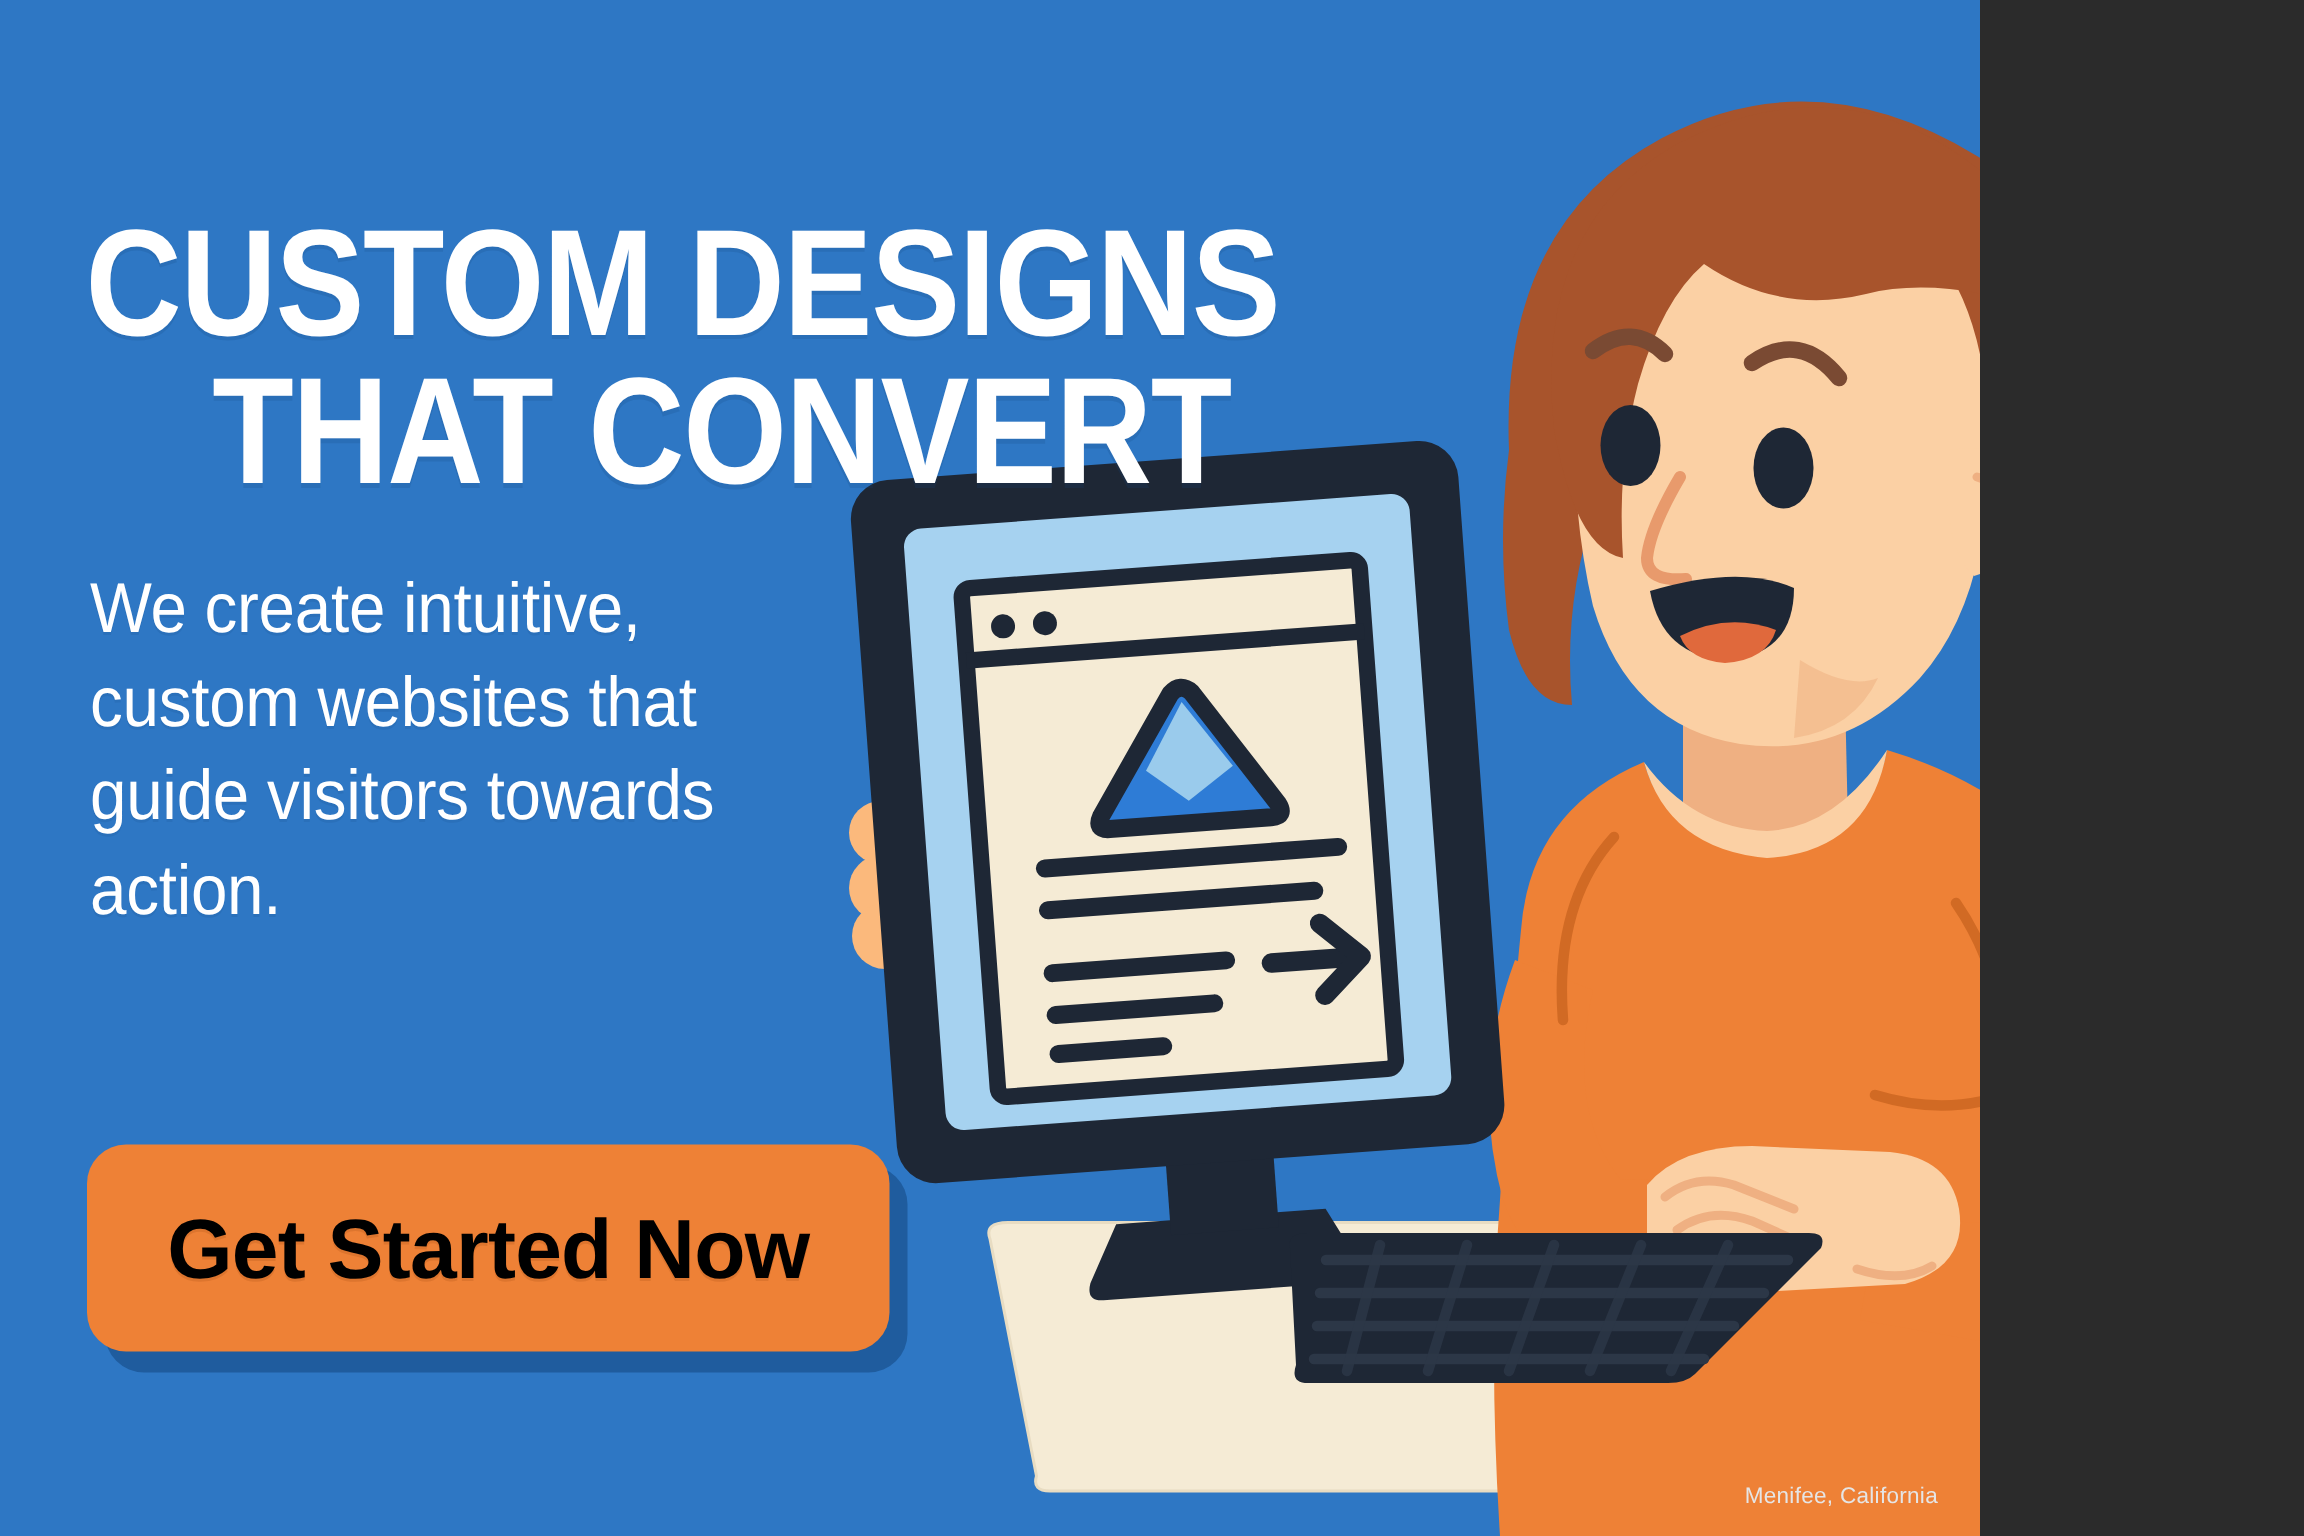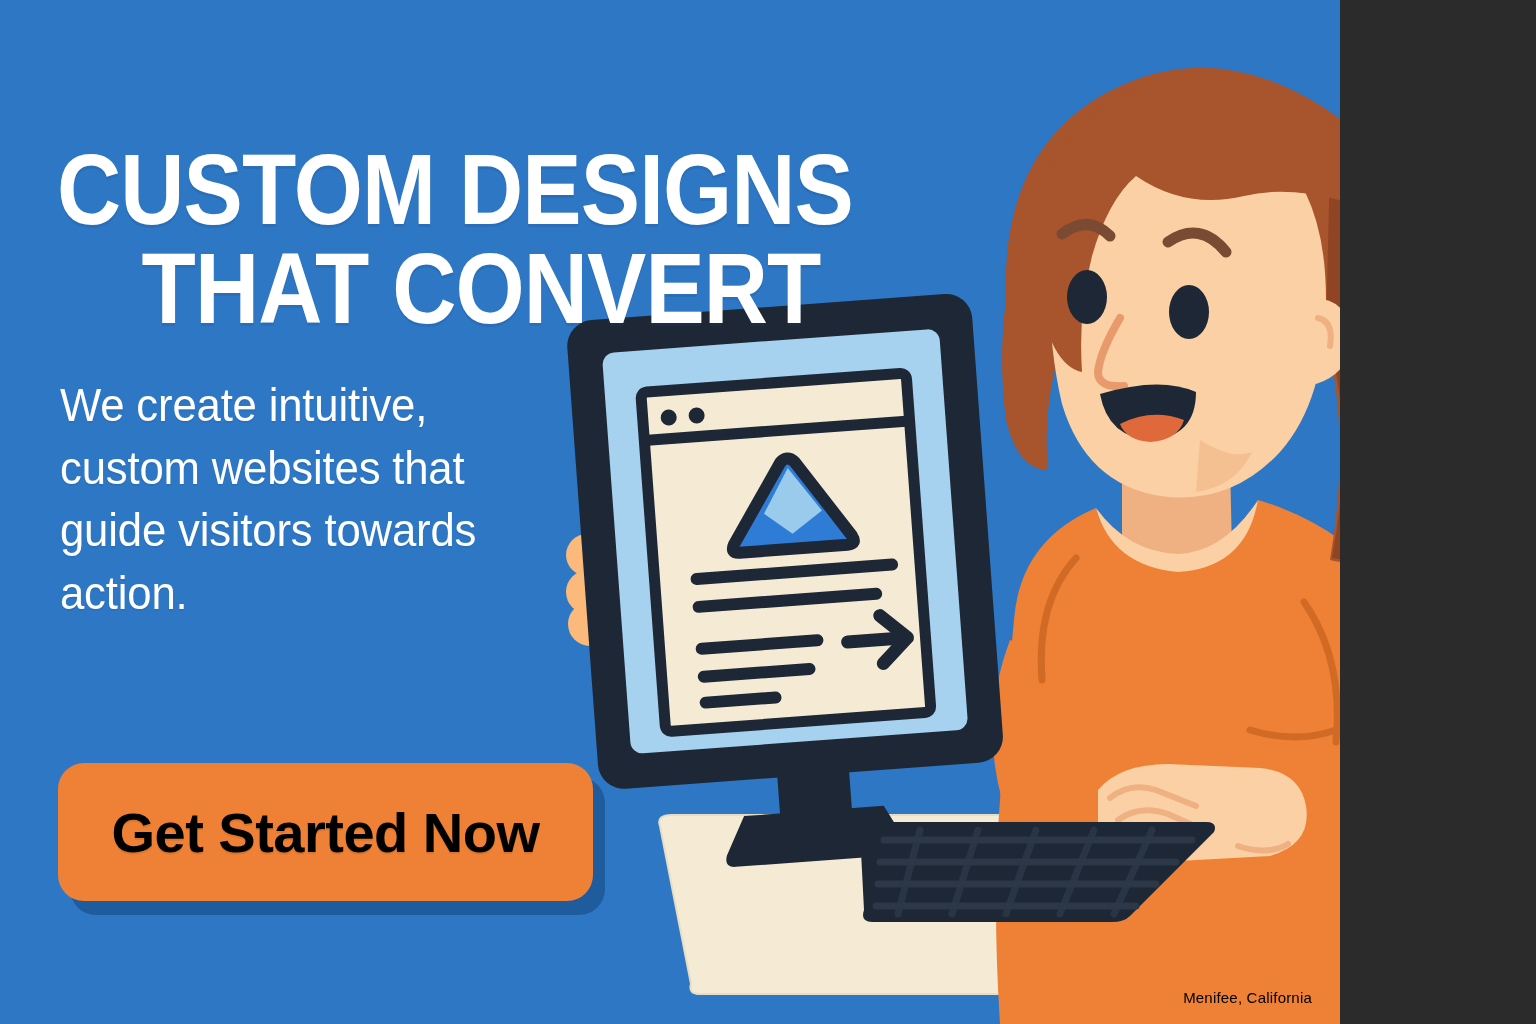--- a/index.html
+++ b/index.html
@@ -7,21 +7,20 @@
     padding: 0;
     background: #2b2b2b;
   }
   .banner {
     position: relative;
     width: 1320px;
     height: 1024px;
     overflow: hidden;
     background: #2E77C4;
     font-family: "Liberation Sans", sans-serif;
-    padding-left: 20px;
     -webkit-font-smoothing: antialiased;
   }
 
   
   .headline {
     position: absolute;
     left: 57px;
     top: 72px;
     width: 920px;
     color: #FFFFFF;
@@ -90,21 +89,21 @@
     align-items: center;
     justify-content: center;
     text-shadow: 0 2px 0 rgba(170,85,25,0.25);
   }
 
   
   .caption {
     position: absolute;
     right: 28px;
     bottom: 18px;
-    color: #000000;
+    color: #e5e5e5;
     font-size: 15px;
     letter-spacing: 0.2px;
   }
 
   
   .scene {
     position: absolute;
     left: 0;
     top: 0;
     width: 1536px;

